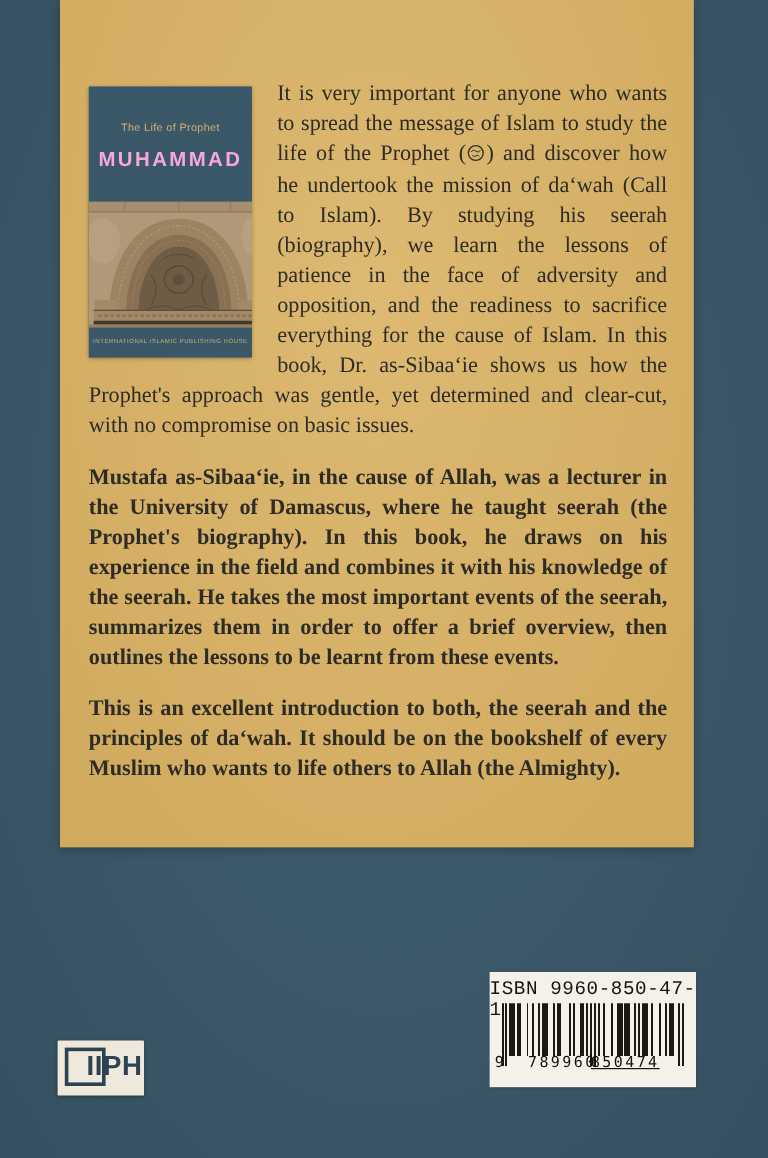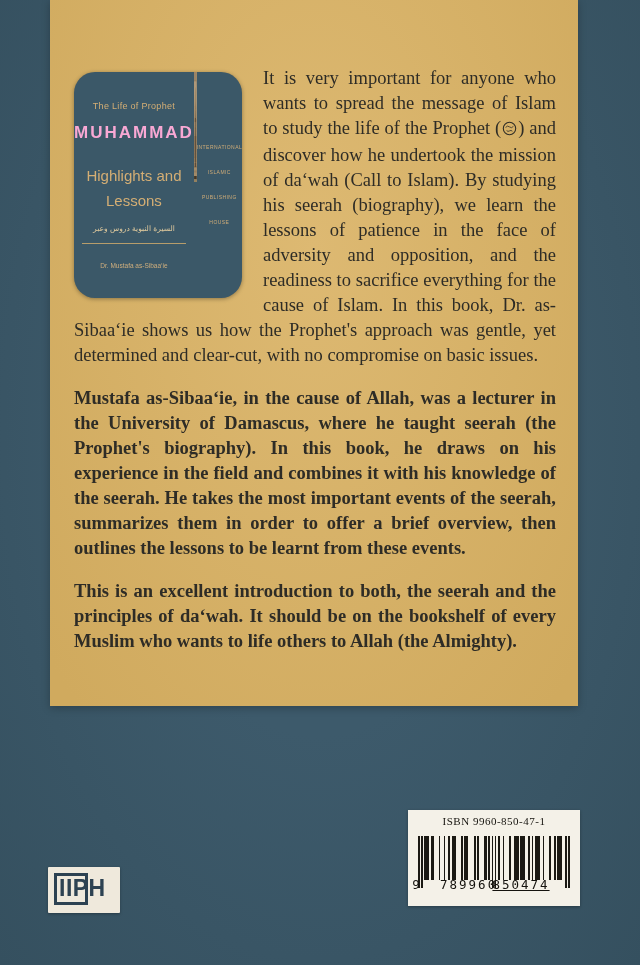--- a/index.html
+++ b/index.html
@@ -20,25 +20,24 @@
     color:#2e2c26;
   }
   .para{
     margin:0; font-size:18.5px; line-height:25px; text-align:justify;
     color:#2e2c26;
   }
   .para + .para{ margin-top:18px;font-weight:bold; }
   .honorific{ display:inline-block; vertical-align:-2px; margin:0 1px; }
   
   .thumb{
-    float:left; width:168px; height:226px; margin:6px 21px 12px 0;
+    float:left; width:136px; height:226px; margin:6px 21px 12px 0;
     background:#3b5868; box-shadow:0 1px 4px rgba(0,0,0,.35);
-    display:flex; flex-direction:row; overflow:hidden;
+    display:flex; flex-direction:column; overflow:hidden;
     font-family:"Liberation Sans", sans-serif;
-    border-radius:21px;
   }
   .thumb-header{ height:96px; text-align:center; padding-top:22px; box-sizing:border-box;}
   .thumb-series{ font-size:9px; color:#d4ae74; letter-spacing:.3px;}
   .thumb-title{ font-size:17px; font-weight:bold; color:#f9a8d4; letter-spacing:2px; margin-top:1px;}
   .thumb-subtitle{ font-size:15px; color:#d4ae74; margin-top:18px;}
   .thumb-arabic{ font-size:7.5px; color:#e2cb9e; margin-top:3px; font-family:"DejaVu Sans", sans-serif;}
   .thumb-rule{ width:104px; height:1px; background:#b79d6b; margin:2px auto 0;}
   .thumb-author{ font-size:6.5px; color:#cfae7d; margin-top:9px;}
   .thumb-arch{ width:150px; height:110px; display:block;}
   .thumb-footer{
@@ -48,32 +47,32 @@
   
   .iiph{
     position:absolute; left:48px; top:867px; width:72px; height:46px;
     background:#efe9dc; border-radius:1px; box-shadow:0 1px 3px rgba(0,0,0,.3);
   }
   .iiph-square{
     position:absolute; left:6px; top:6px; width:34px; height:32px;
     border:3px solid #2d4252; box-sizing:border-box;
   }
   .iiph-text{
-    position:absolute; left:11px; top:8px; width:56px;
+    position:absolute; left:24px; top:8px; width:56px;
     font-family:"Liberation Sans", sans-serif; font-weight:bold;
     font-size:23px; letter-spacing:.5px; color:#2d4252;
   }
   
   .barcode-box{
     position:absolute; left:408px; top:810px; width:172px; height:96px;
     background:#f4f1e8; box-shadow:0 1px 3px rgba(0,0,0,.3);
   }
   .isbn{
-    margin-top:5px; text-align:center;
-    font-family:Liberation Serif, serif; font-size:11px; letter-spacing:.5px;
+    margin-top:5px; 
+    font-family:Liberation Mono, monospace; font-size:16px; letter-spacing:.5px;
     color:#15130e;
   }
   .bars{ position:absolute; left:10px; top:26px; }
   .digits{ position:absolute; left:0; top:67px; width:172px; height:16px;
     font-family:"DejaVu Sans Mono", monospace; font-size:12.5px; color:#15130e;}
   .d-left{ position:absolute; left:2px; top:0; width:12px; text-align:center;}
   .d-mid{ position:absolute; left:32px; top:0; width:64px; letter-spacing:2px;}
   .d-right{ position:absolute; left:80px; top:0; width:66px; text-align:center; letter-spacing:2px;text-decoration:underline;}
 </style>
 </head>

